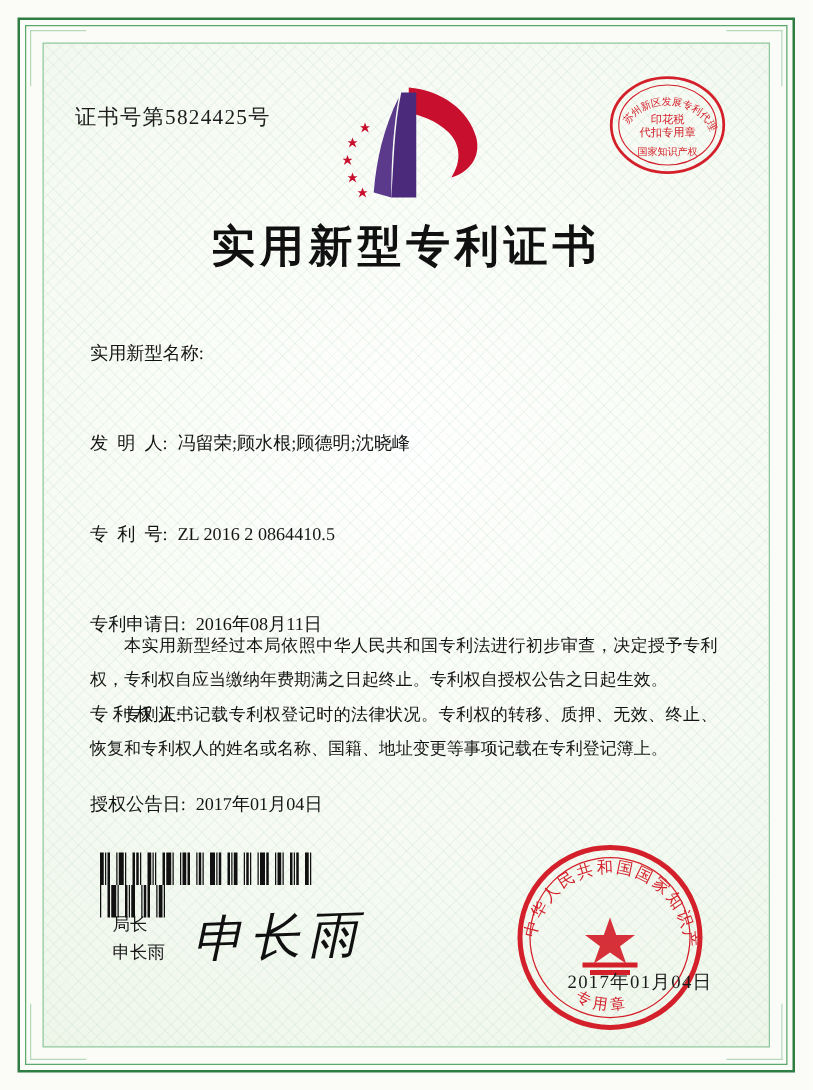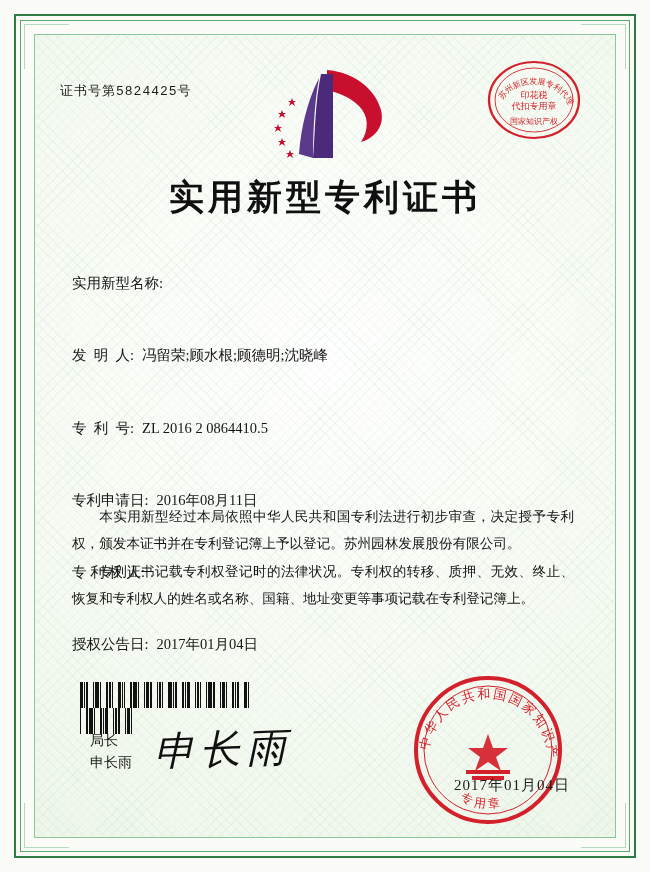--- a/index.html
+++ b/index.html
@@ -58,24 +58,23 @@
   .content {
     position: absolute;
     left: 34px; top: 34px; right: 34px; bottom: 34px;
   }
 
   
   .cert-no {
     position: absolute;
     left: 26px;
     top: 48px;
-    font-size: 13px;
+    font-size: 17px;
     letter-spacing: 1px;
     color: #1c1c1c;
-    font-family: Liberation Mono, monospace;
   }
   .logo {
     position: absolute;
     left: 50%;
     transform: translateX(-50%);
     top: 28px;
     width: 136px;
     height: 104px;
   }
   .red-seal-top {
@@ -268,21 +267,21 @@
       <div class="field-row">
         <span class="field-label">专 利 权 人:</span>
       </div>
       <div class="field-row">
         <span class="field-label">授权公告日:</span>
         <span class="field-value">2017年01月04日</span>
       </div>
     </div>
 
     <div class="paragraphs">
-      <p>本实用新型经过本局依照中华人民共和国专利法进行初步审查，决定授予专利权，颁发本证书并在专利登记簿上予以登记。苏州园林发展股份有限公司。</p>
+      <p>本实用新型经过本局依照中华人民共和国专利法进行初步审查，决定授予专利权，专利权自应当缴纳年费期满之日起终止。专利权自授权公告之日起生效。</p>
       <p>专利证书记载专利权登记时的法律状况。专利权的转移、质押、无效、终止、恢复和专利权人的姓名或名称、国籍、地址变更等事项记载在专利登记簿上。</p>
     </div>
 
     <div class="barcode">
       <span style="width:3px"></span><span style="width:1px"></span><span style="width:2px"></span>
       <span style="width:1px"></span><span style="width:4px"></span><span style="width:1px"></span>
       <span style="width:2px"></span><span style="width:2px"></span><span style="width:1px"></span>
       <span style="width:3px"></span><span style="width:1px"></span><span style="width:1px"></span>
       <span style="width:2px"></span><span style="width:4px"></span><span style="width:1px"></span>
       <span style="width:1px"></span><span style="width:3px"></span><span style="width:2px"></span>

